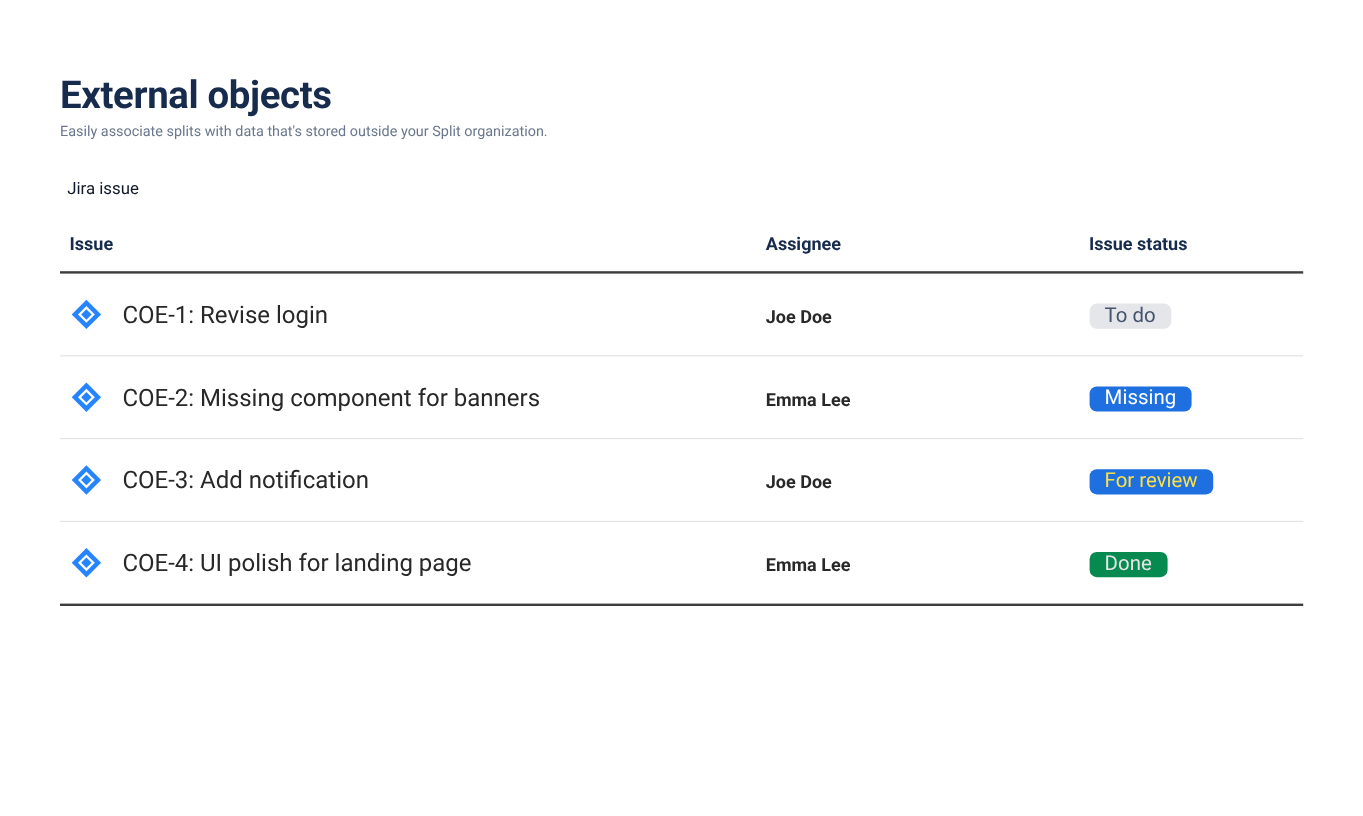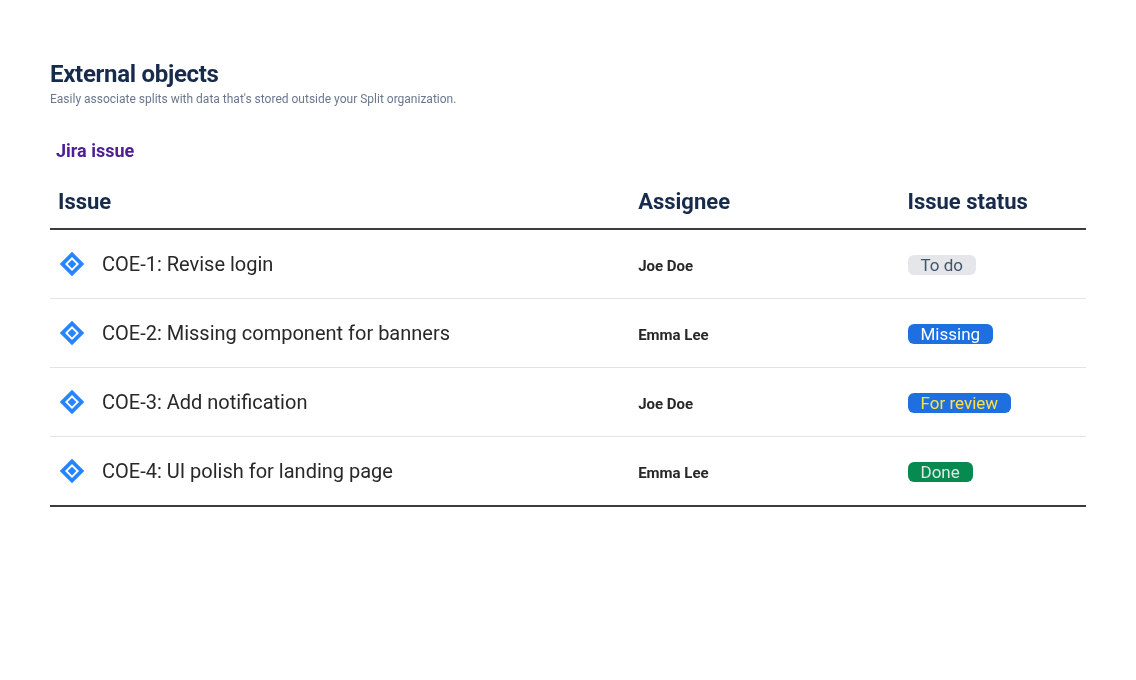--- a/index.html
+++ b/index.html
@@ -7,46 +7,46 @@
       margin: 0;
       padding: 0;
     }
     body {
       font-family: -apple-system, BlinkMacSystemFont, "Segoe UI", Roboto, Helvetica, Arial, sans-serif;
       background: #ffffff;
       color: #172b4d;
       padding: 60px 50px;
     }
     .page-title {
-      font-size: 24px;
+      font-size: 32px;
       font-weight: 700;
       color: #172b4d;
       margin-bottom: 4px;
       letter-spacing: -0.3px;
     }
     .page-subtitle {
       font-size: 12px;
       font-weight: 400;
       color: #6b778c;
       margin-bottom: 34px;
     }
     .section-label {
-      font-size: 18px;
-      font-weight: 700;
-      color: #4c1d95;
+      font-size: 14px;
+      font-weight: 400;
+      color: #0f172a;
       margin-bottom: 16px;
       margin-left: 6px;
     }
     .issues-table {
       width: 100%;
       border-collapse: collapse;
     }
     .issues-table thead th {
       text-align: left;
-      font-size: 22px;
+      font-size: 15px;
       font-weight: 700;
       color: #172b4d;
       padding: 12px 8px 14px 8px;
       border-bottom: 2px solid #3d3d3d;
     }
     .col-issue { width: 56%; }
     .col-assignee { width: 26%; }
     .col-status { width: 18%; }
     .issues-table tbody td {
       padding: 20px 8px;

